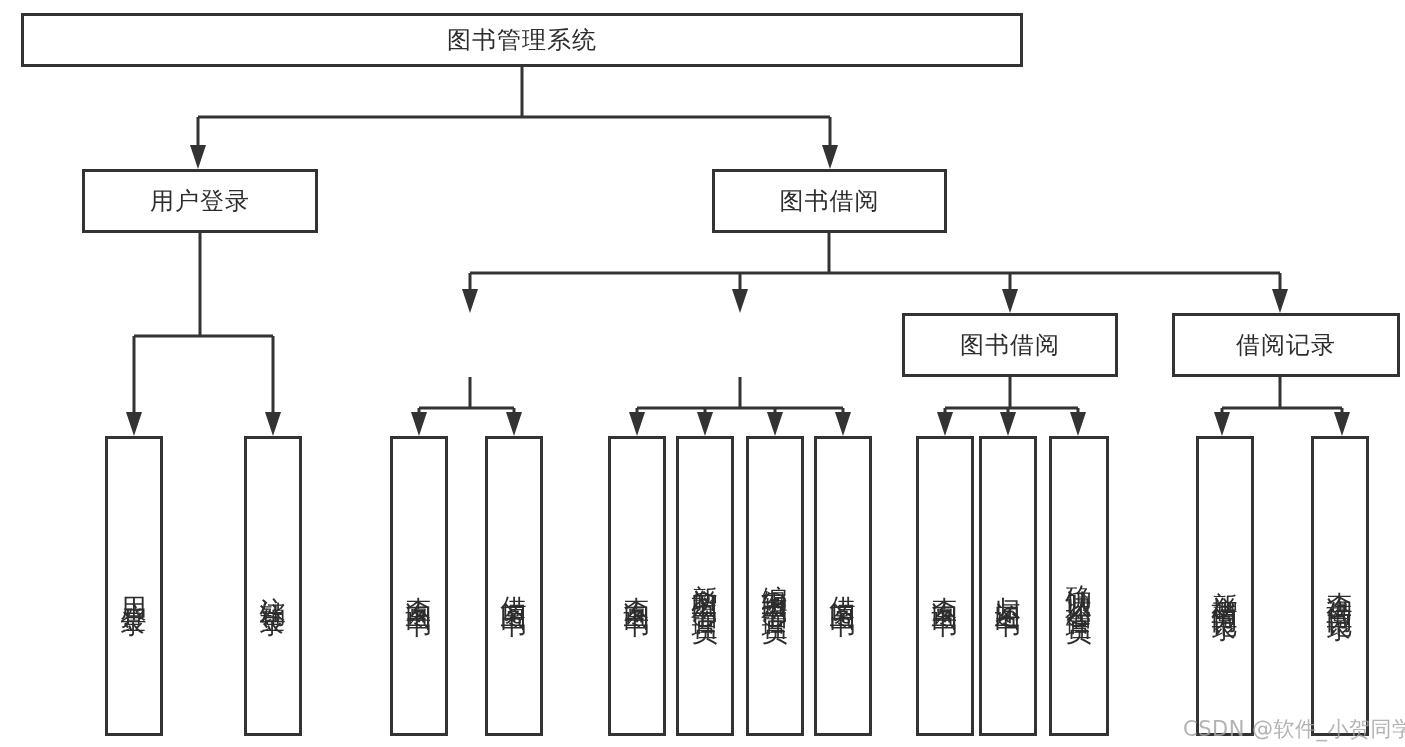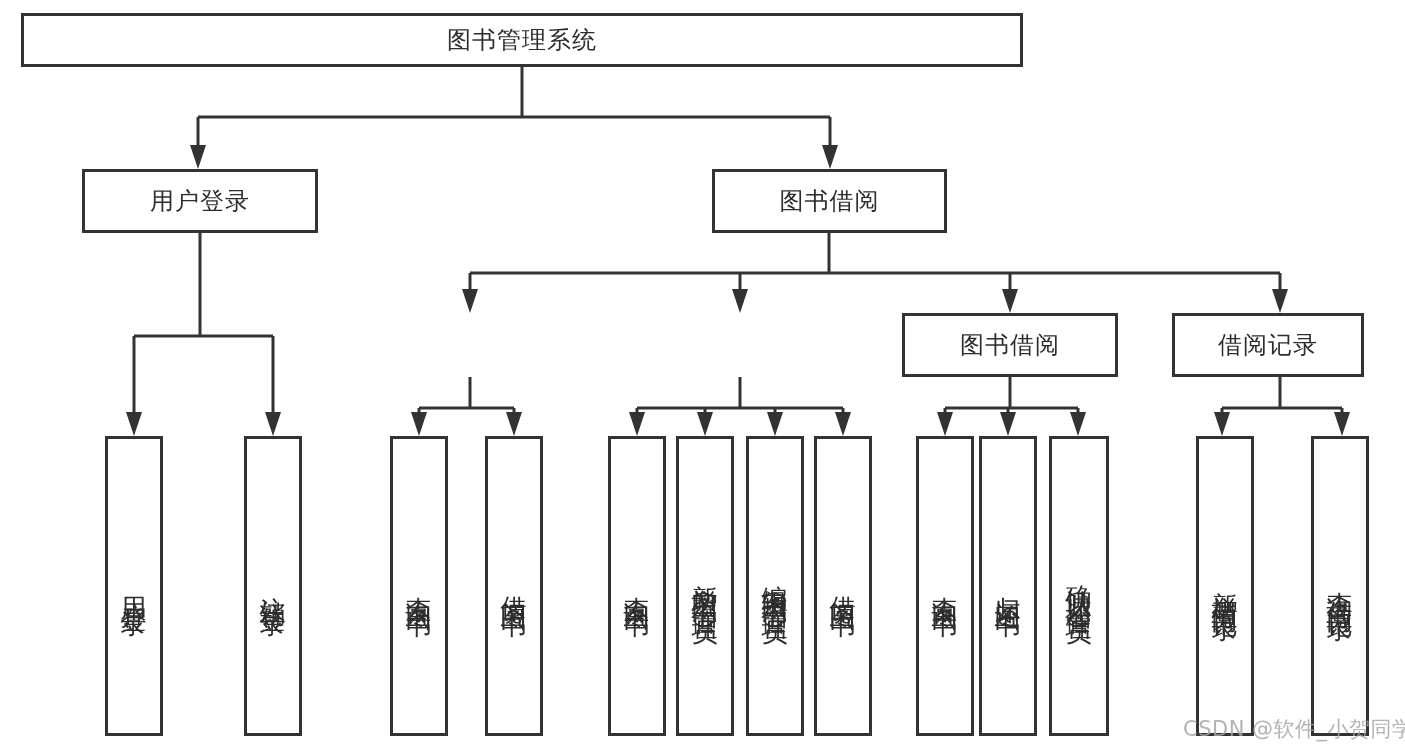--- a/index.html
+++ b/index.html
@@ -127,21 +127,21 @@
   <div class="node" style="left:82px; top:169px; width:236px; height:64px;">
     <span>用户登录</span>
   </div>
   <div class="node" style="left:712px; top:169px; width:235px; height:64px;">
     <span>图书借阅</span>
   </div>
 
   <div class="node" style="left:902px; top:313px; width:216px; height:64px;">
     <span>图书借阅</span>
   </div>
-  <div class="node" style="left:1172px; top:313px; width:192px; height:64px;">
+  <div class="node" style="left:1172px; top:313px; width:228px; height:64px;">
     <span>借阅记录</span>
   </div>
 
   <div class="vnode" style="left:105px; top:436px; width:58px; height:300px;">
     <span class="vtext">用户登录</span>
   </div>
   <div class="vnode" style="left:244px; top:436px; width:58px; height:300px;">
     <span class="vtext">注销登录</span>
   </div>
 

